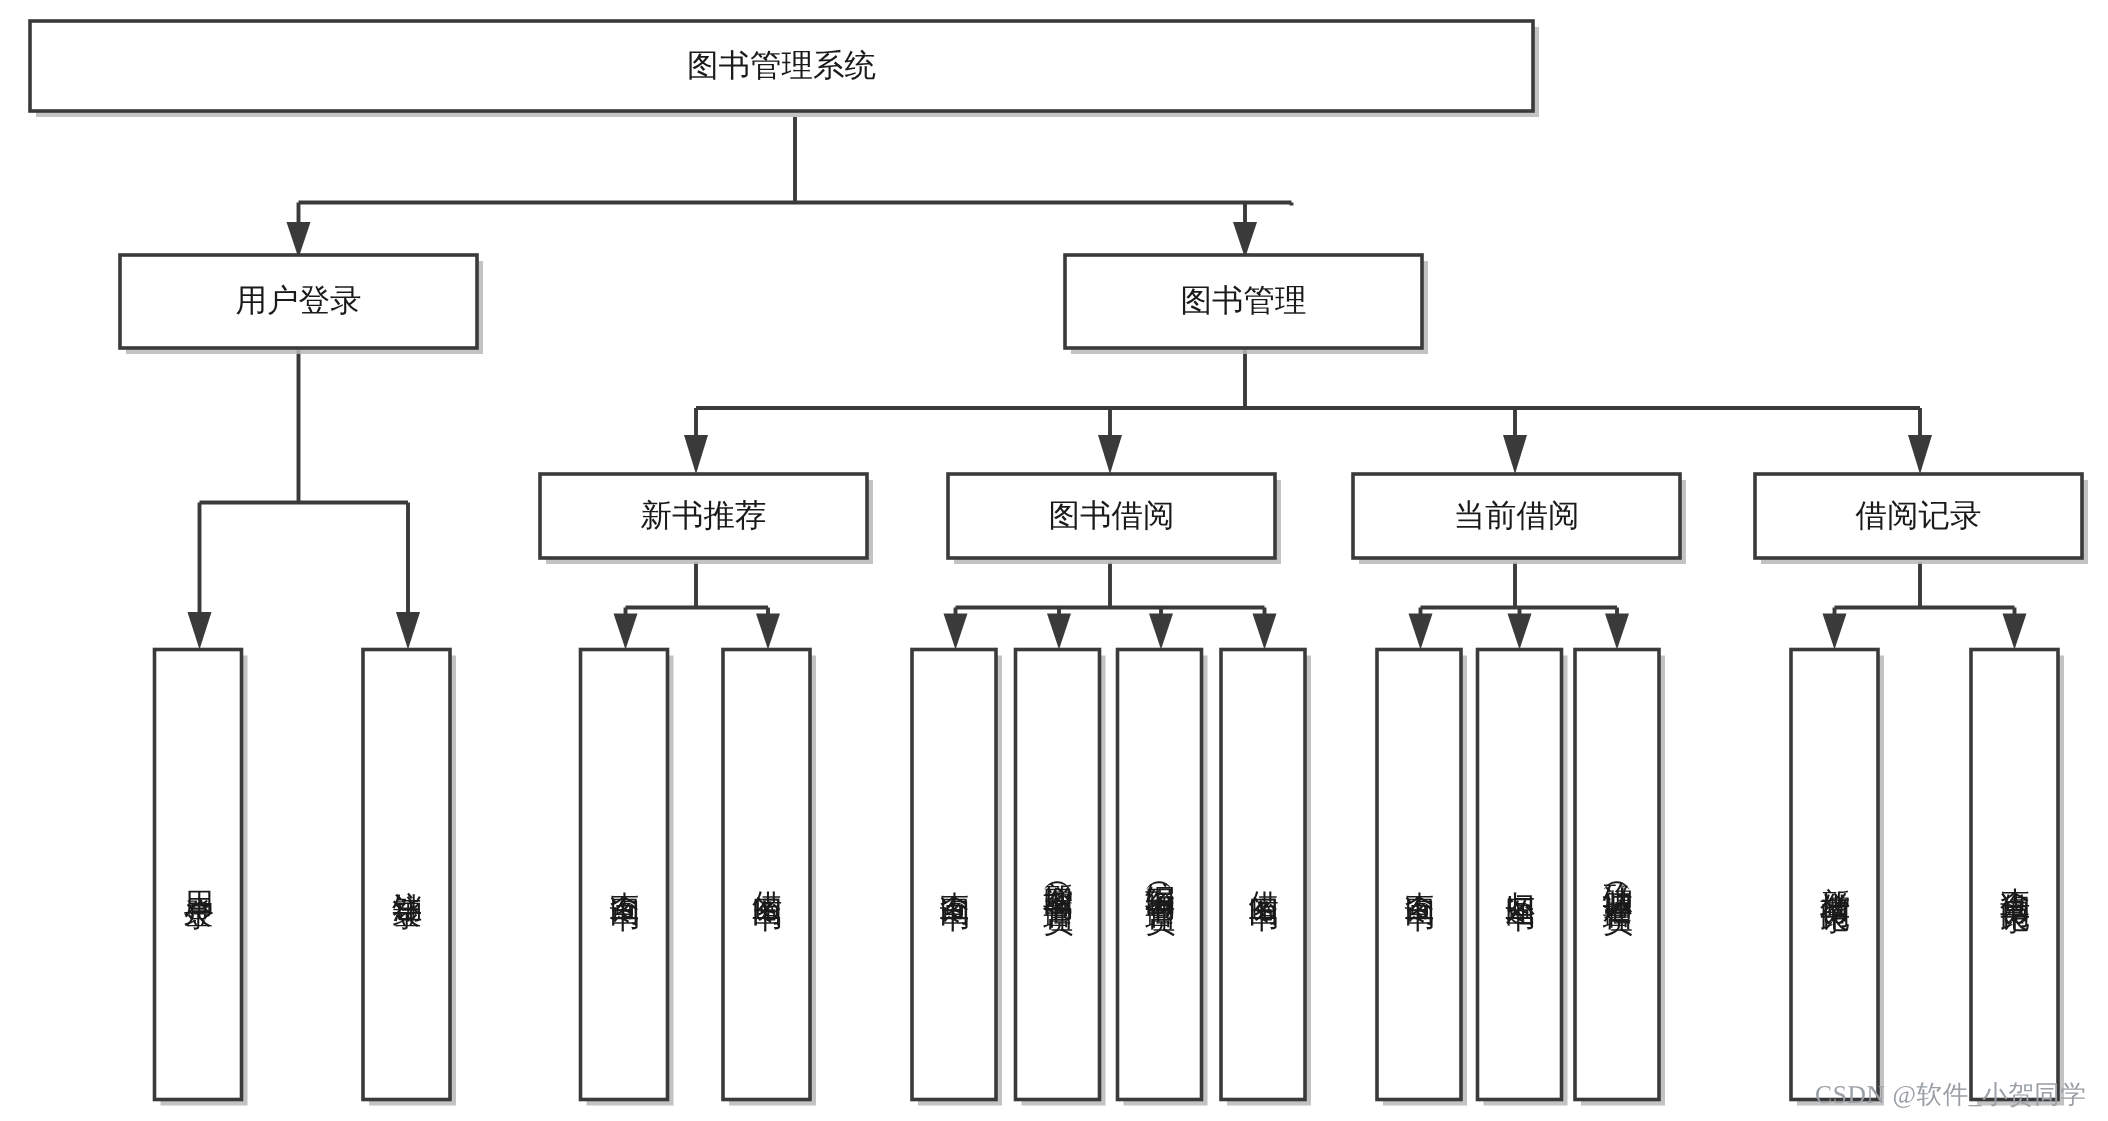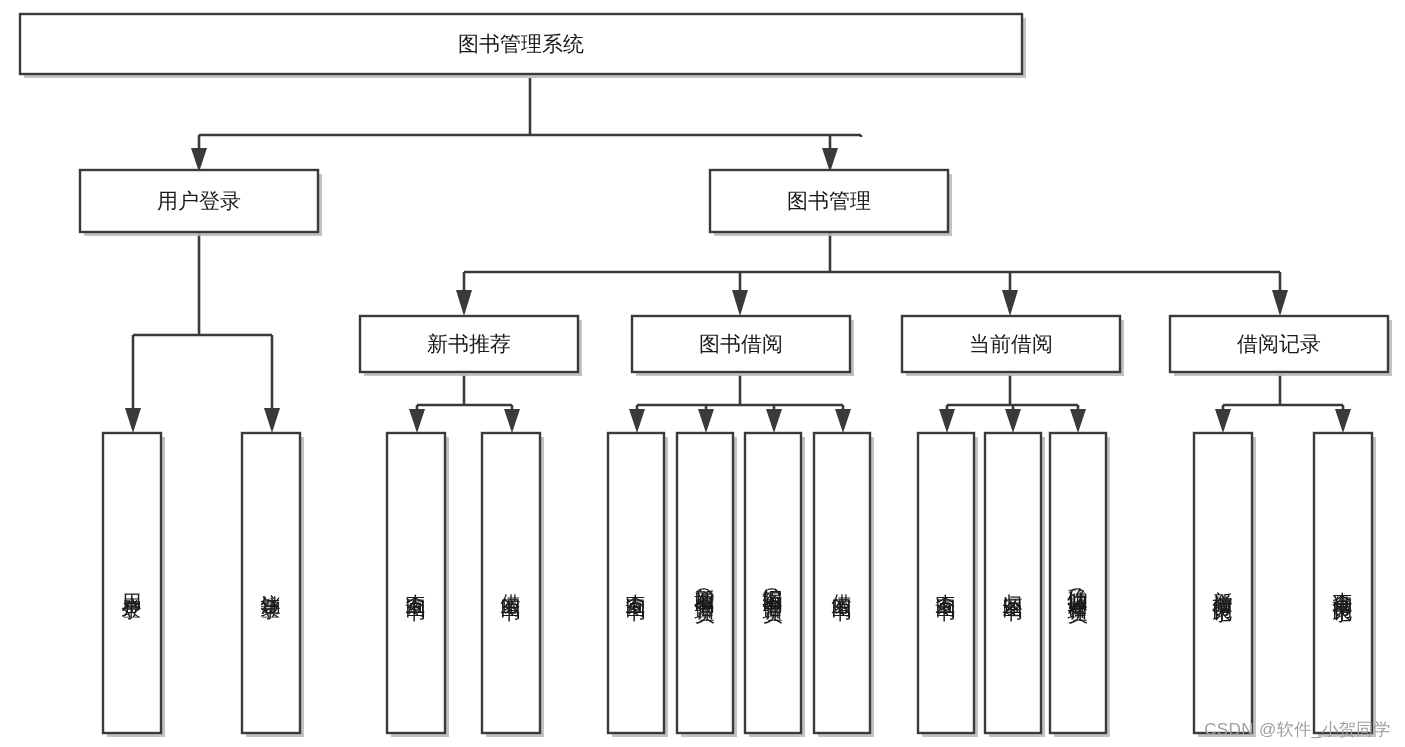--- a/index.html
+++ b/index.html
@@ -58,21 +58,21 @@
     font-size: 20px;
     writing-mode: vertical-rl;
     text-orientation: upright;
     letter-spacing: 2.5px;
     dominant-baseline: central;
   }
   .watermark {
     position: absolute;
     right: 14px;
     bottom: 6px;
-    font-family: Liberation Sans, sans-serif;
+    font-family: Liberation Serif, serif;
     font-size: 17px;
     color: #9aa0a6;
     white-space: nowrap;
     pointer-events: none;
     letter-spacing: 0.4px;
   }
 </style>
 </head>
 <body>
 

